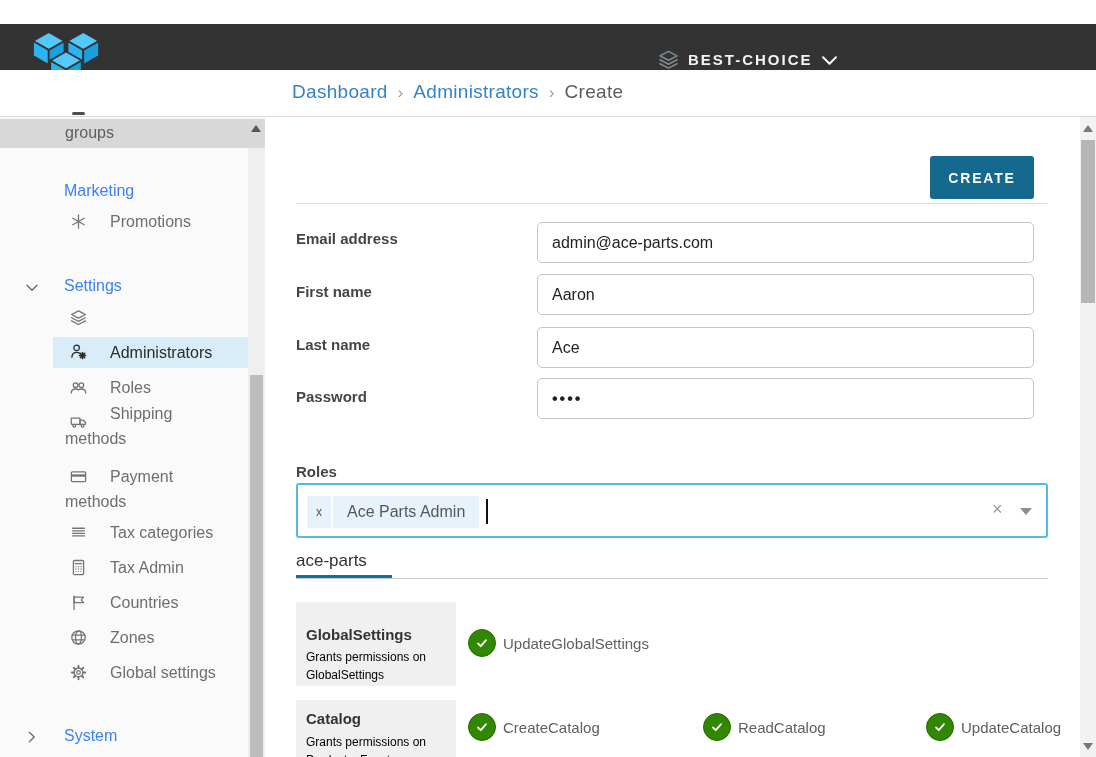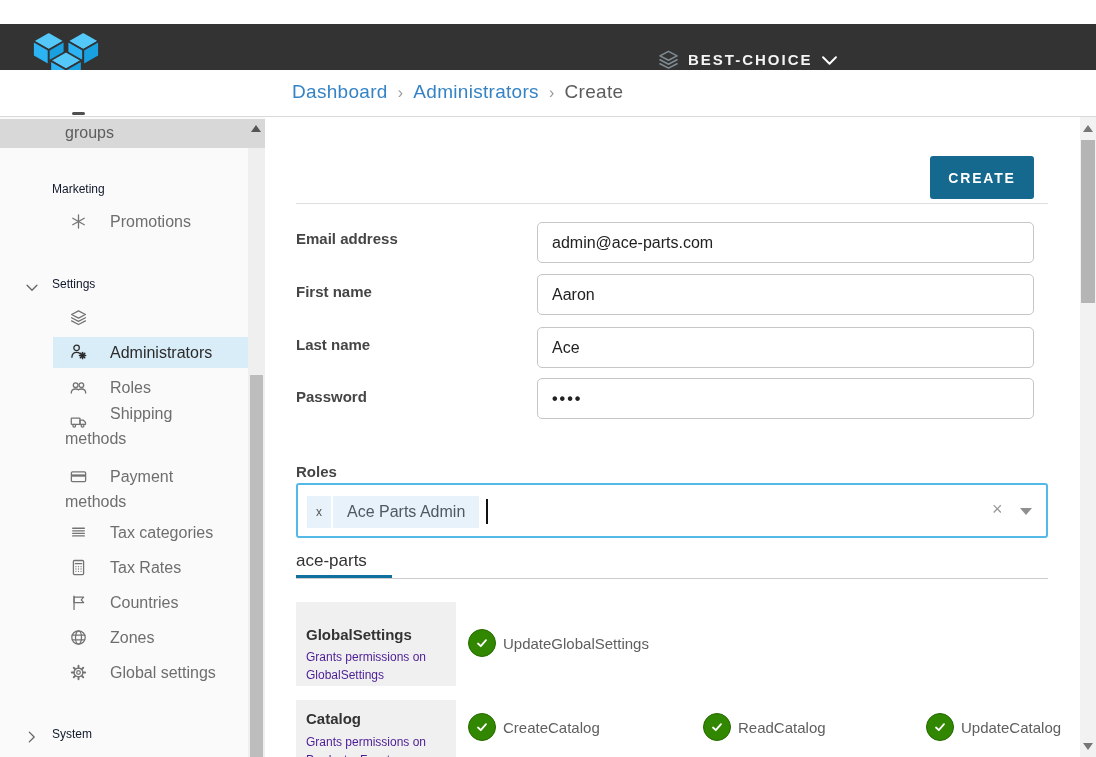--- a/index.html
+++ b/index.html
@@ -24,21 +24,21 @@
   .crumbs { position:absolute; left:280px; top:11px; font-size:19px; font-weight:300; letter-spacing:.3px;margin-left:12px; }
   .crumb-link { color:#3583c5; text-decoration:none; cursor:pointer; }
   .crumb-sep { color:#9a9a9a; margin:0 10px; font-size:16px; }
   .crumb-current { color:#5c5c5c; }
 
   
   .sidebar { position:absolute; left:0; top:117px; width:265px; height:640px; background:#fafafa; }
   .scroll-strip { position:absolute; left:0; top:2px; width:265px; height:29px; background:#d8d8d8; }
   .icon-fragment { position:absolute; left:72px; top:-7px; width:13px; height:3px; background:#4f4f4f; border-radius:2px; }
   .groups-label { position:absolute; left:65px; top:5px; font-size:16px; color:#5d5d5d;text-align:right; }
-  .nav-header { position:absolute; left:52px; font-size:12px; color:#0f172a; cursor:pointer; }
+  .nav-header { position:absolute; left:64px; font-size:16px; color:#3b82f6; cursor:pointer; }
   .sec-chev { position:absolute; left:26px; width:12px; height:12px; color:#666; cursor:pointer; }
   .si-icon { position:absolute; left:70px; width:17px; height:17px; color:#737373; }
   .si-icon.sel { color:#2b2b2b; }
   .si-label { position:absolute; left:65px; width:170px; text-indent:45px; font-size:16px; line-height:25px; color:#6e6e6e; cursor:pointer; }
   .si-label.sel { color:#2b2b2b; }
   .sel-bg { position:absolute; left:53px; top:220px; width:195px; height:31px; background:#d9edf8; }
   .sb-scrollbar { position:absolute; left:248px; top:0; width:17px; height:640px; }
   .sb-track { position:absolute; left:0; top:31px; width:17px; height:609px; background:#efefef; }
   .sb-thumb { position:absolute; left:2px; top:258px; width:13px; height:382px; background:#bdbdbd; }
   .arrow-up { width:0; height:0; border-left:5px solid transparent; border-right:5px solid transparent; border-bottom:7px solid #555; cursor:pointer; }
@@ -58,21 +58,21 @@
   .text-cursor { position:absolute; left:188px; top:14px; width:2px; height:25px; background:#111; }
   .clear-x { position:absolute; left:694px; top:14px; font-size:18px; color:#999; cursor:pointer; }
   .dd-caret { position:absolute; left:722px; top:23px; width:0; height:0; border-left:6px solid transparent; border-right:6px solid transparent; border-top:7px solid #8f8f8f; cursor:pointer; }
 
   .tab-label { position:absolute; left:31px; top:434px; font-size:17px; color:#333; cursor:pointer; }
   .tab-underline { position:absolute; left:31px; top:458px; width:96px; height:4px; background:#10719e; }
   .tab-line { position:absolute; left:31px; top:461px; width:752px; height:1px; background:#cccccc; }
 
   .perm-cell { position:absolute; left:31px; width:160px; background:#f0f0f0;text-decoration:underline; }
   .perm-title { position:absolute; left:10px; top:24px; font-size:15px; font-weight:700; color:#333; }
-  .perm-desc { position:absolute; left:10px; top:46px; width:142px; font-size:12px; line-height:18px; color:#4c1d95; }
+  .perm-desc { position:absolute; left:10px; top:46px; width:142px; font-size:12px; line-height:18px; color:#000000; }
   .perm-cell.row2 .perm-title { top:10px; }
   .perm-cell.row2 .perm-desc { top:33px; }
   .toggle { position:absolute; width:28px; height:28px; border-radius:50%; background:#318700; border:1px solid #266a00; cursor:pointer; }
   .toggle svg { position:absolute; left:5px; top:5px; width:16px; height:16px; }
   .perm-label { position:absolute; font-size:15px; color:#5f5f5f; }
 
   .main-scrollbar { position:absolute; left:815px; top:0; width:16px; height:640px; background:#f2f2f2; }
   .ms-arrow-up { position:absolute; left:3px; top:8px; border-bottom-color:#777; }
   .ms-thumb { position:absolute; left:1px; top:23px; width:14px; height:163px; background:#b5b5b5; }
   .ms-arrow-down { position:absolute; left:3px; bottom:7px; }
@@ -205,21 +205,21 @@
           <circle cx="8" cy="7.2" r="0.6"></circle>
           <circle cx="10.4" cy="7.2" r="0.6"></circle>
           <circle cx="5.6" cy="9.4" r="0.6"></circle>
           <circle cx="8" cy="9.4" r="0.6"></circle>
           <circle cx="10.4" cy="9.4" r="0.6"></circle>
           <circle cx="5.6" cy="11.6" r="0.6"></circle>
           <circle cx="8" cy="11.6" r="0.6"></circle>
           <circle cx="10.4" cy="11.6" r="0.6"></circle>
         </g>
     </svg>
-    <div class="si-label" style="top:438px">Tax Rates</div>
+    <div class="si-label" style="top:438px">Tax Admin</div>
 
     <svg class="stroke si-icon" style="top:477px" viewBox="0 0 16 16">
       <line x1="3.8" y1="2" x2="3.8" y2="14.5"></line>
         <path d="M3.8 3 H12.8 L10.6 5.6 L12.8 8.2 H3.8 Z"></path>
     </svg>
     <div class="si-label" style="top:473px">Countries</div>
 
     <svg class="stroke si-icon" style="top:512px" viewBox="0 0 16 16">
       <circle cx="8" cy="8" r="6.3"></circle>
         <ellipse cx="8" cy="8" rx="2.8" ry="6.3"></ellipse>

